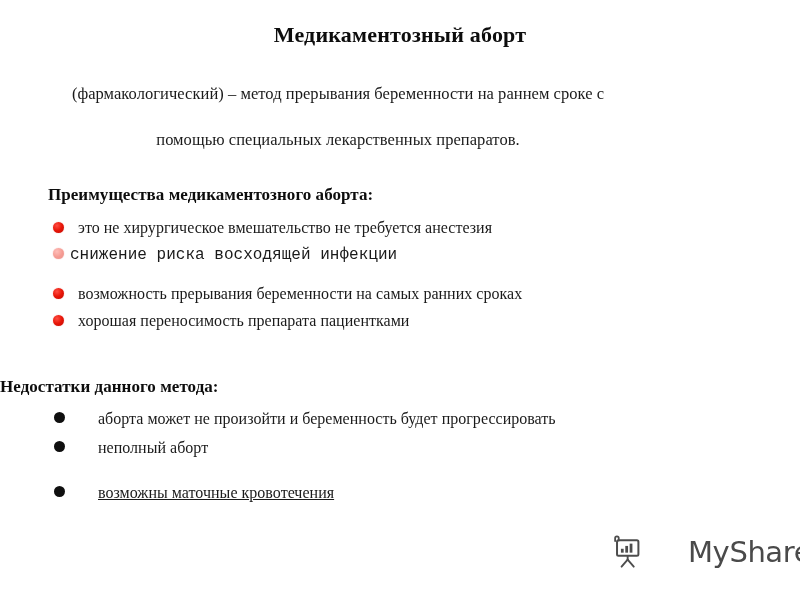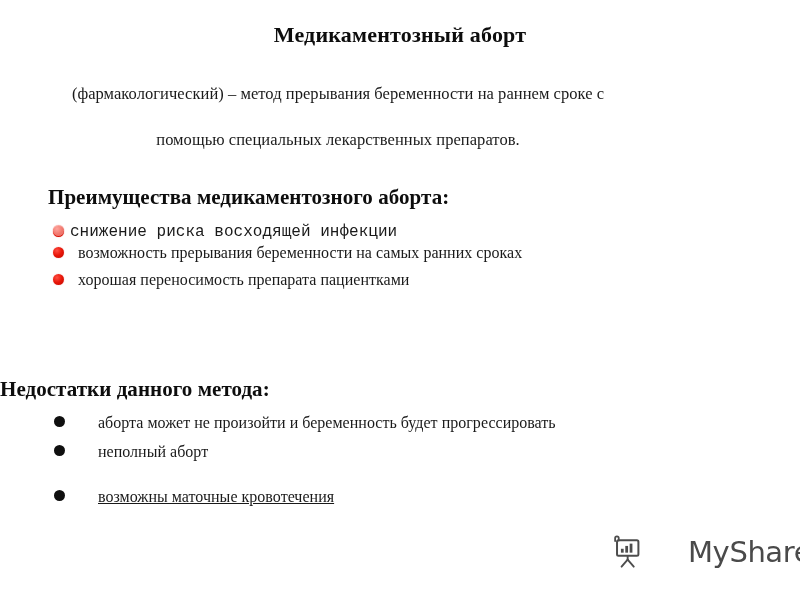--- a/index.html
+++ b/index.html
@@ -51,21 +51,21 @@
   
   .section {
     position: absolute;
     left: 0;
     width: 800px;
   }
   .section.advantages { top: 186px; }
   .section.disadvantages { top: 378px; }
 
   .section-heading {
-    font-size: 21px;
+    font-size: 17px;
     font-weight: bold;
     color: #0d0d0d;
     letter-spacing: 0.05px;
     line-height: 1.1;
     margin: 0;
     padding: 0;
   }
   .section.advantages .section-heading { padding-left: 48px; }
   .section.disadvantages .section-heading { }
 
@@ -103,21 +103,21 @@
   .bullet-dot.black {
     background: #0f0f0f;
   }
 
   
   .advantages .bullet-item {
     padding-left: 78px;
   }
   .advantages .a0 { margin-top: 15px; }
   .advantages .a1 { margin-top: 11px; padding-left: 70px; font-family: Liberation Mono, monospace; }
-  .advantages .a2 { margin-top: 5px; }
+  .advantages .a2 { margin-top: 23px; }
   .advantages .a3 { margin-top: 11px; }
 
   .advantages .bullet-dot { left: 53px; top: 2px; }
   .advantages .a1 .bullet-dot { left: 53px; top: 1px; }
 
   
   .disadvantages .bullet-item {
     padding-left: 98px;
   }
   .disadvantages .d0 { margin-top: 14px; }
@@ -166,20 +166,21 @@
   <p class="subtitle-line l1">(фармакологический) – метод прерывания беременности на раннем сроке с</p>
 
   <p class="subtitle-line l2">помощью специальных лекарственных препаратов.</p>
 
   <div class="section advantages">
     <div class="section-heading">Преимущества медикаментозного аборта:</div>
 
     <ul class="bullet-list">
       <li class="bullet-item a0">
         <span class="bullet-dot red"></span>
+        <span>это не хирургическое вмешательство не требуется анестезия</span>
       </li>
       <li class="bullet-item a1">
         <span class="bullet-dot red faded"></span>
         <span>снижение риска восходящей инфекции</span>
       </li>
       <li class="bullet-item a2">
         <span class="bullet-dot red"></span>
         <span>возможность прерывания беременности на самых ранних сроках</span>
       </li>
       <li class="bullet-item a3">

